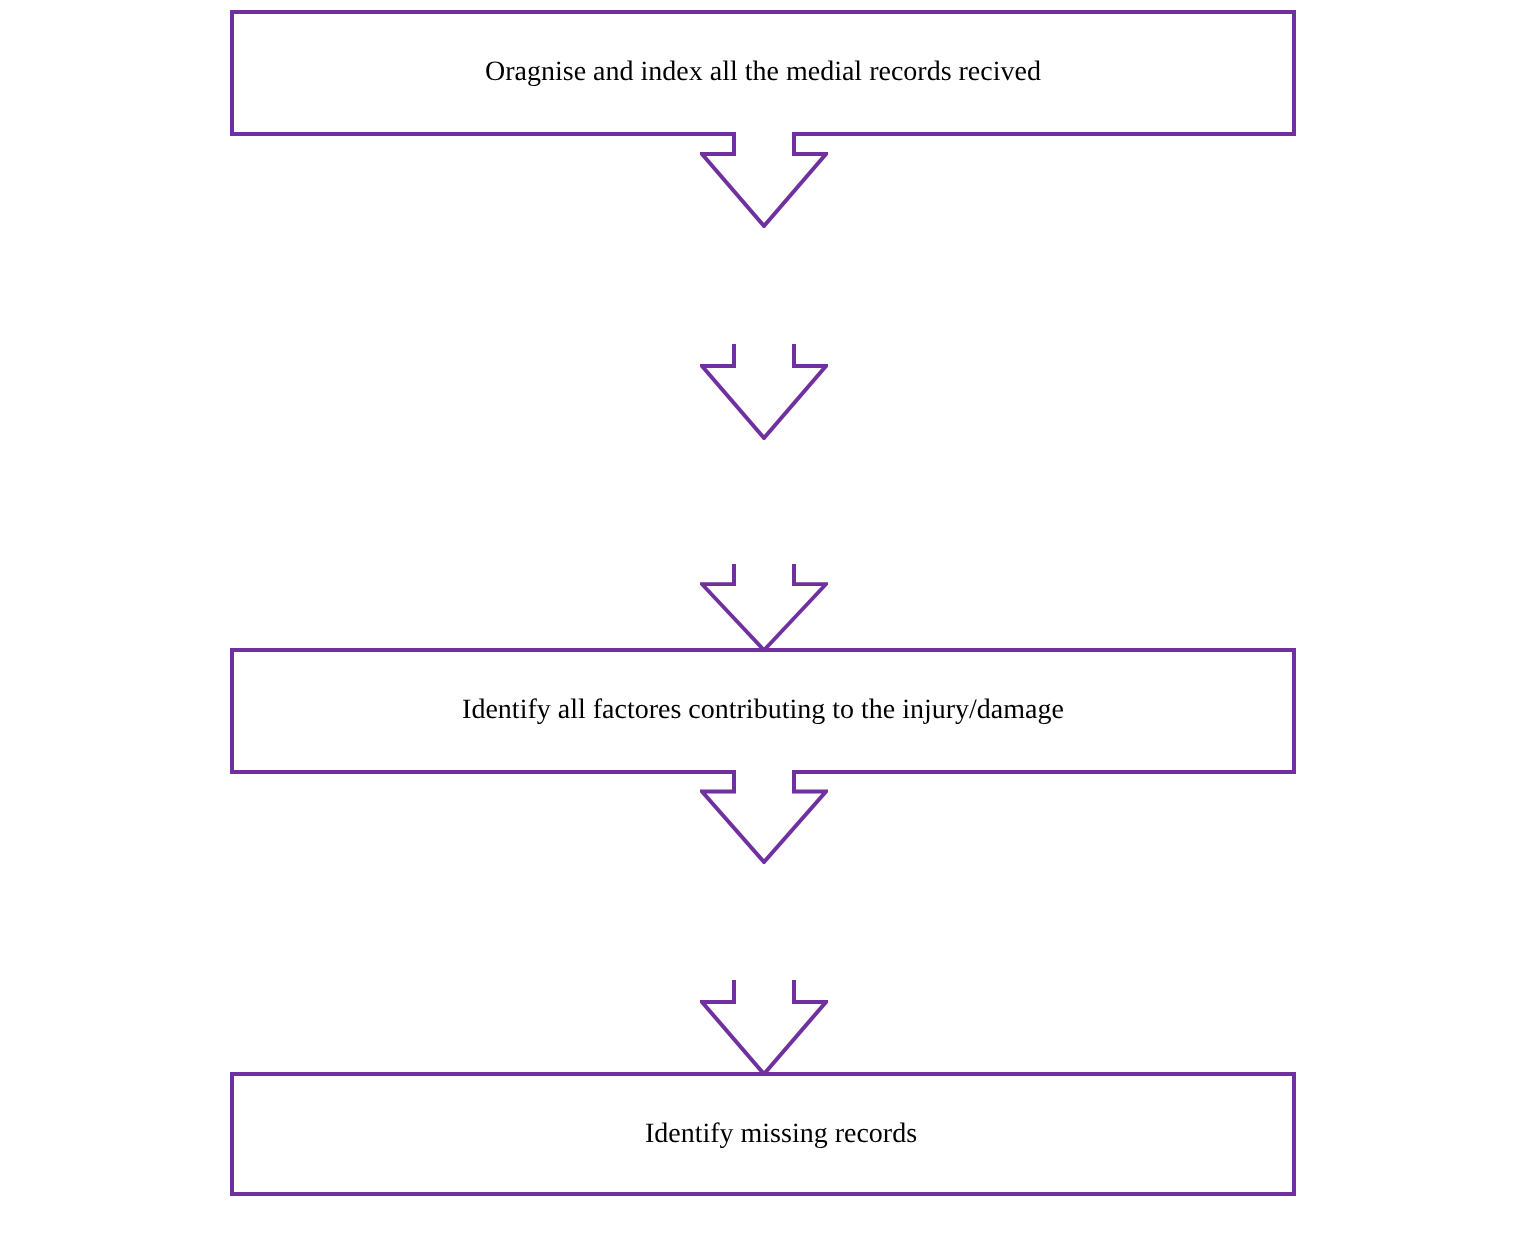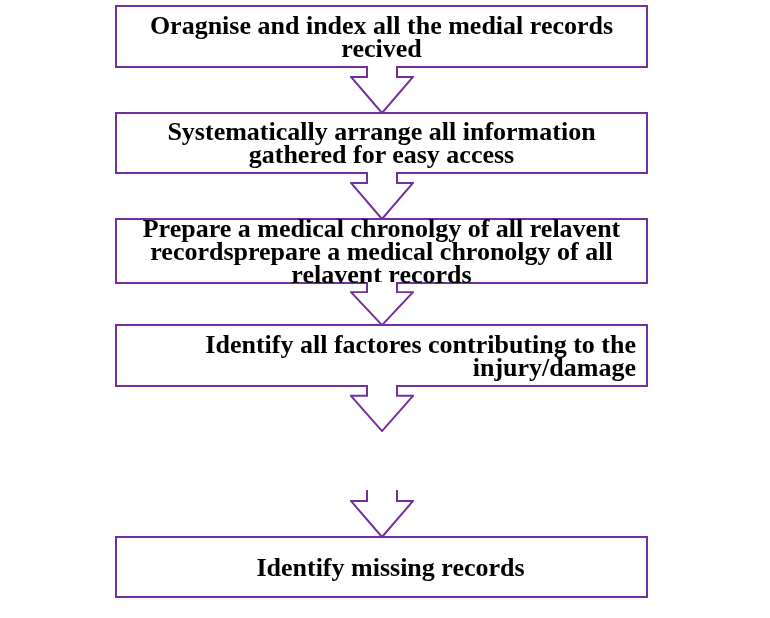--- a/index.html
+++ b/index.html
@@ -22,24 +22,23 @@
     box-sizing: border-box;
     border: 2px solid #7030A0;
     background: #ffffff;
     display: flex;
     align-items: center;
     justify-content: center;
     text-align: center;
     padding: 2px 10px;
   }
   .step-label {
-    font-size: 26px;
+    font-size: 14px;
     line-height: 23px;
     color: #000000;
-    font-weight: bold;
   }
   .flow-arrow {
     position: absolute;
     left: 350px;
     width: 64px;
     display: block;
   }
   
   .b1 { top: 5px;   height: 63px; }
   .b2 { top: 112px; height: 62px; }
@@ -59,31 +58,25 @@
 <div class="canvas">
 
   <div class="step-box b1">
     <span class="step-label">Oragnise and index all the medial records recived</span>
   </div>
 
   <svg class="flow-arrow a1" viewBox="0 0 64 48" preserveAspectRatio="none">
     <path d="M17 0 L17 11 L1 11 L32 47 L63 11 L47 11 L47 0" fill="#ffffff" stroke="#7030A0" stroke-width="2"></path>
   </svg>
 
-  <div class="step-box b2">
-    <span class="step-label">Systematically arrange all information gathered for easy access</span>
-  </div>
 
   <svg class="flow-arrow a2" viewBox="0 0 64 48" preserveAspectRatio="none">
     <path d="M17 0 L17 11 L1 11 L32 47 L63 11 L47 11 L47 0" fill="#ffffff" stroke="#7030A0" stroke-width="2"></path>
   </svg>
 
-  <div class="step-box b3">
-    <span class="step-label">Prepare a medical chronolgy of all relavent recordsprepare a medical chronolgy of all relavent records</span>
-  </div>
 
   <svg class="flow-arrow a3" viewBox="0 0 64 48" preserveAspectRatio="none">
     <path d="M17 0 L17 11 L1 11 L32 47 L63 11 L47 11 L47 0" fill="#ffffff" stroke="#7030A0" stroke-width="2"></path>
   </svg>
 
   <div class="step-box b4">
     <span class="step-label">Identify all factores contributing to the injury/damage</span>
   </div>
 
   <svg class="flow-arrow a4" viewBox="0 0 64 48" preserveAspectRatio="none">

